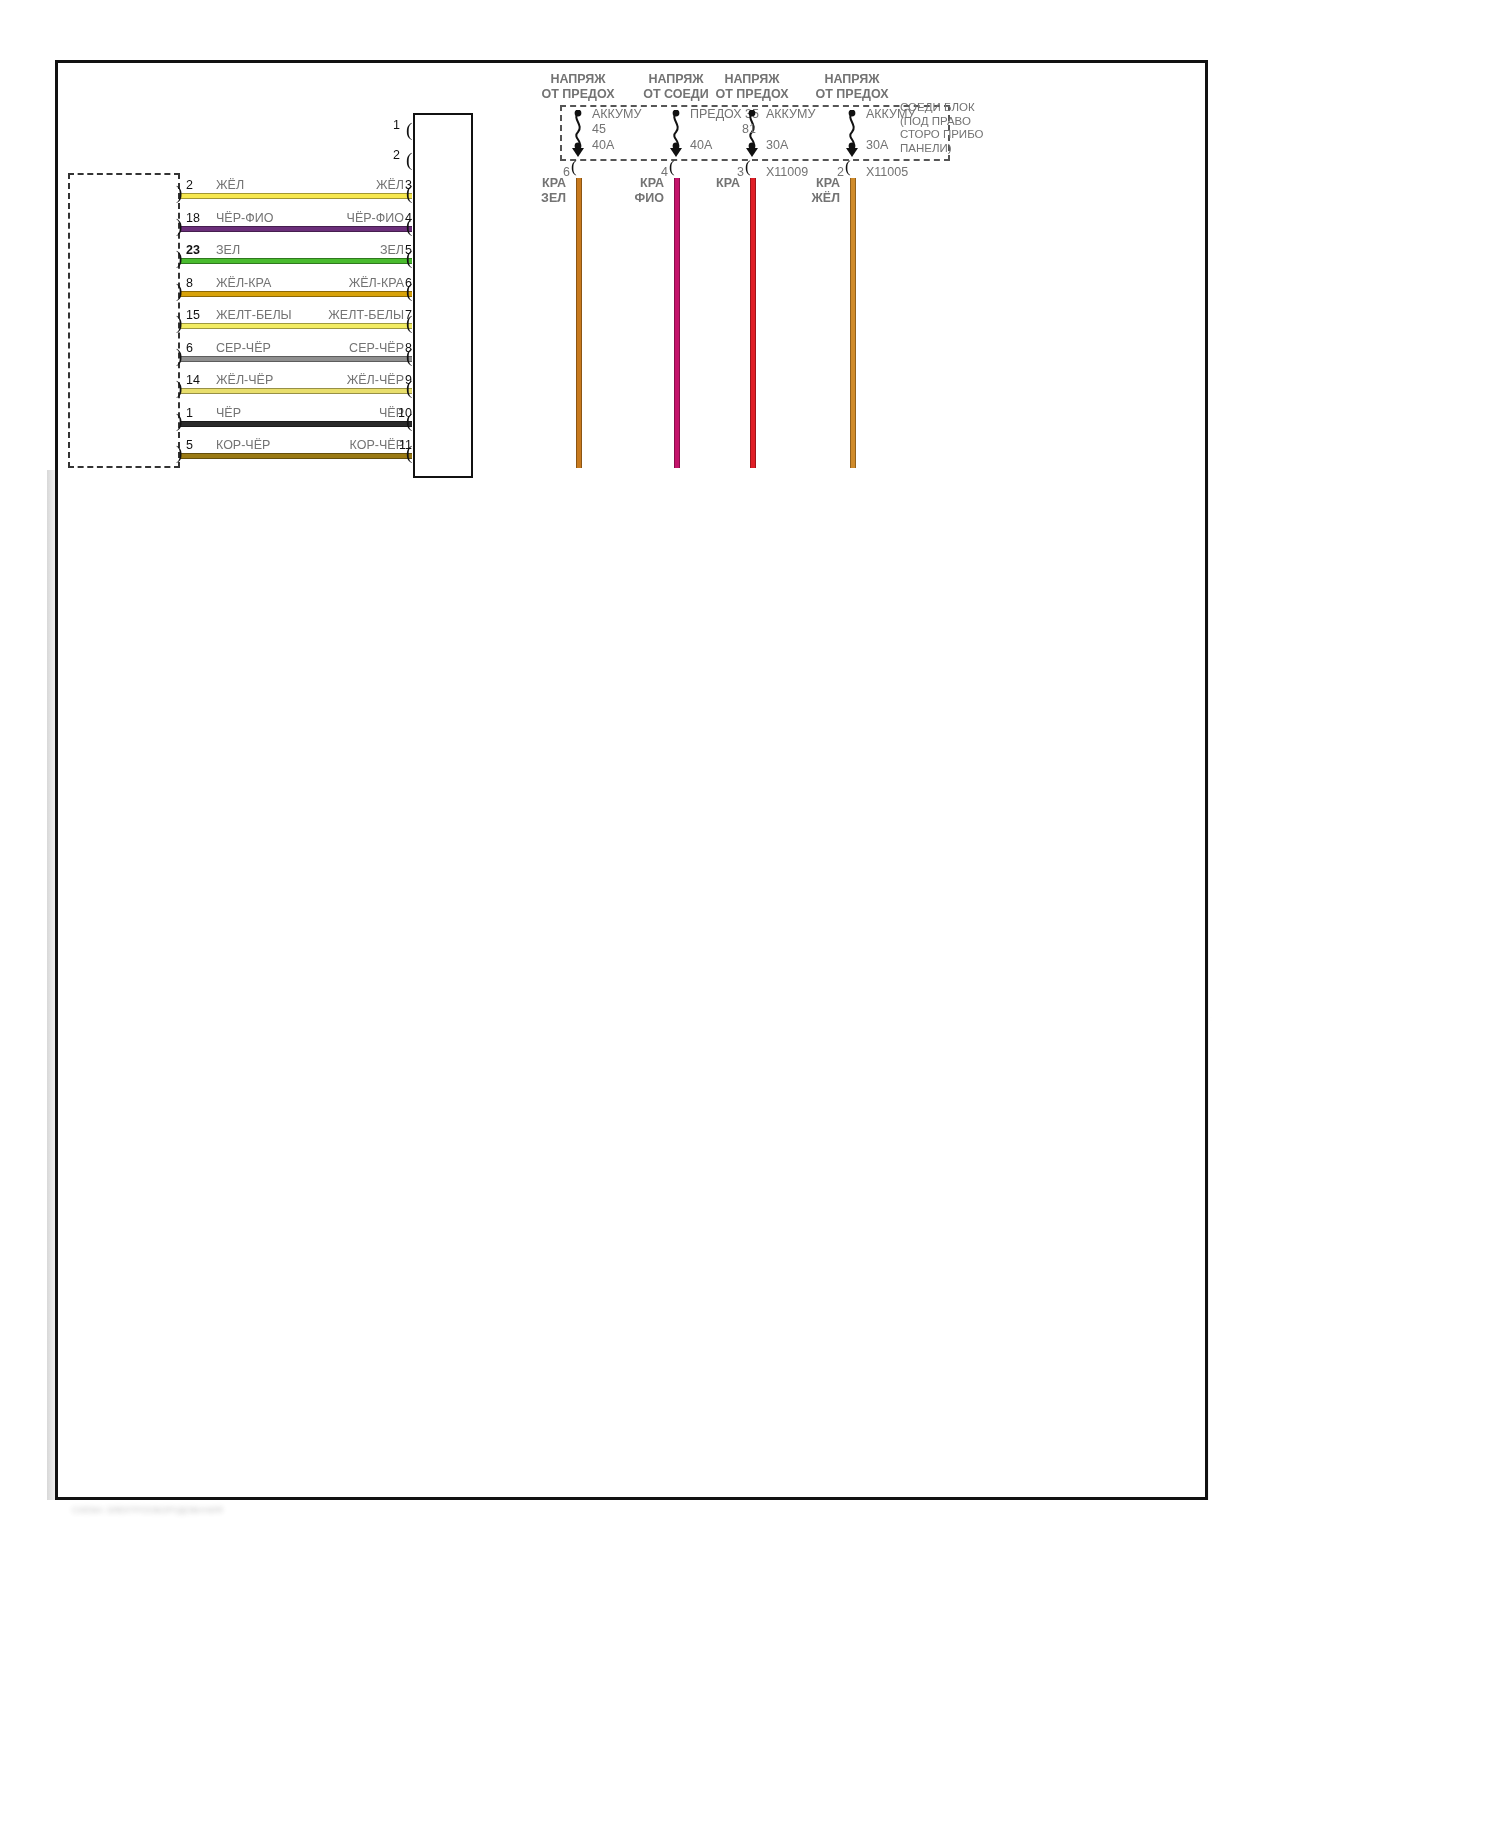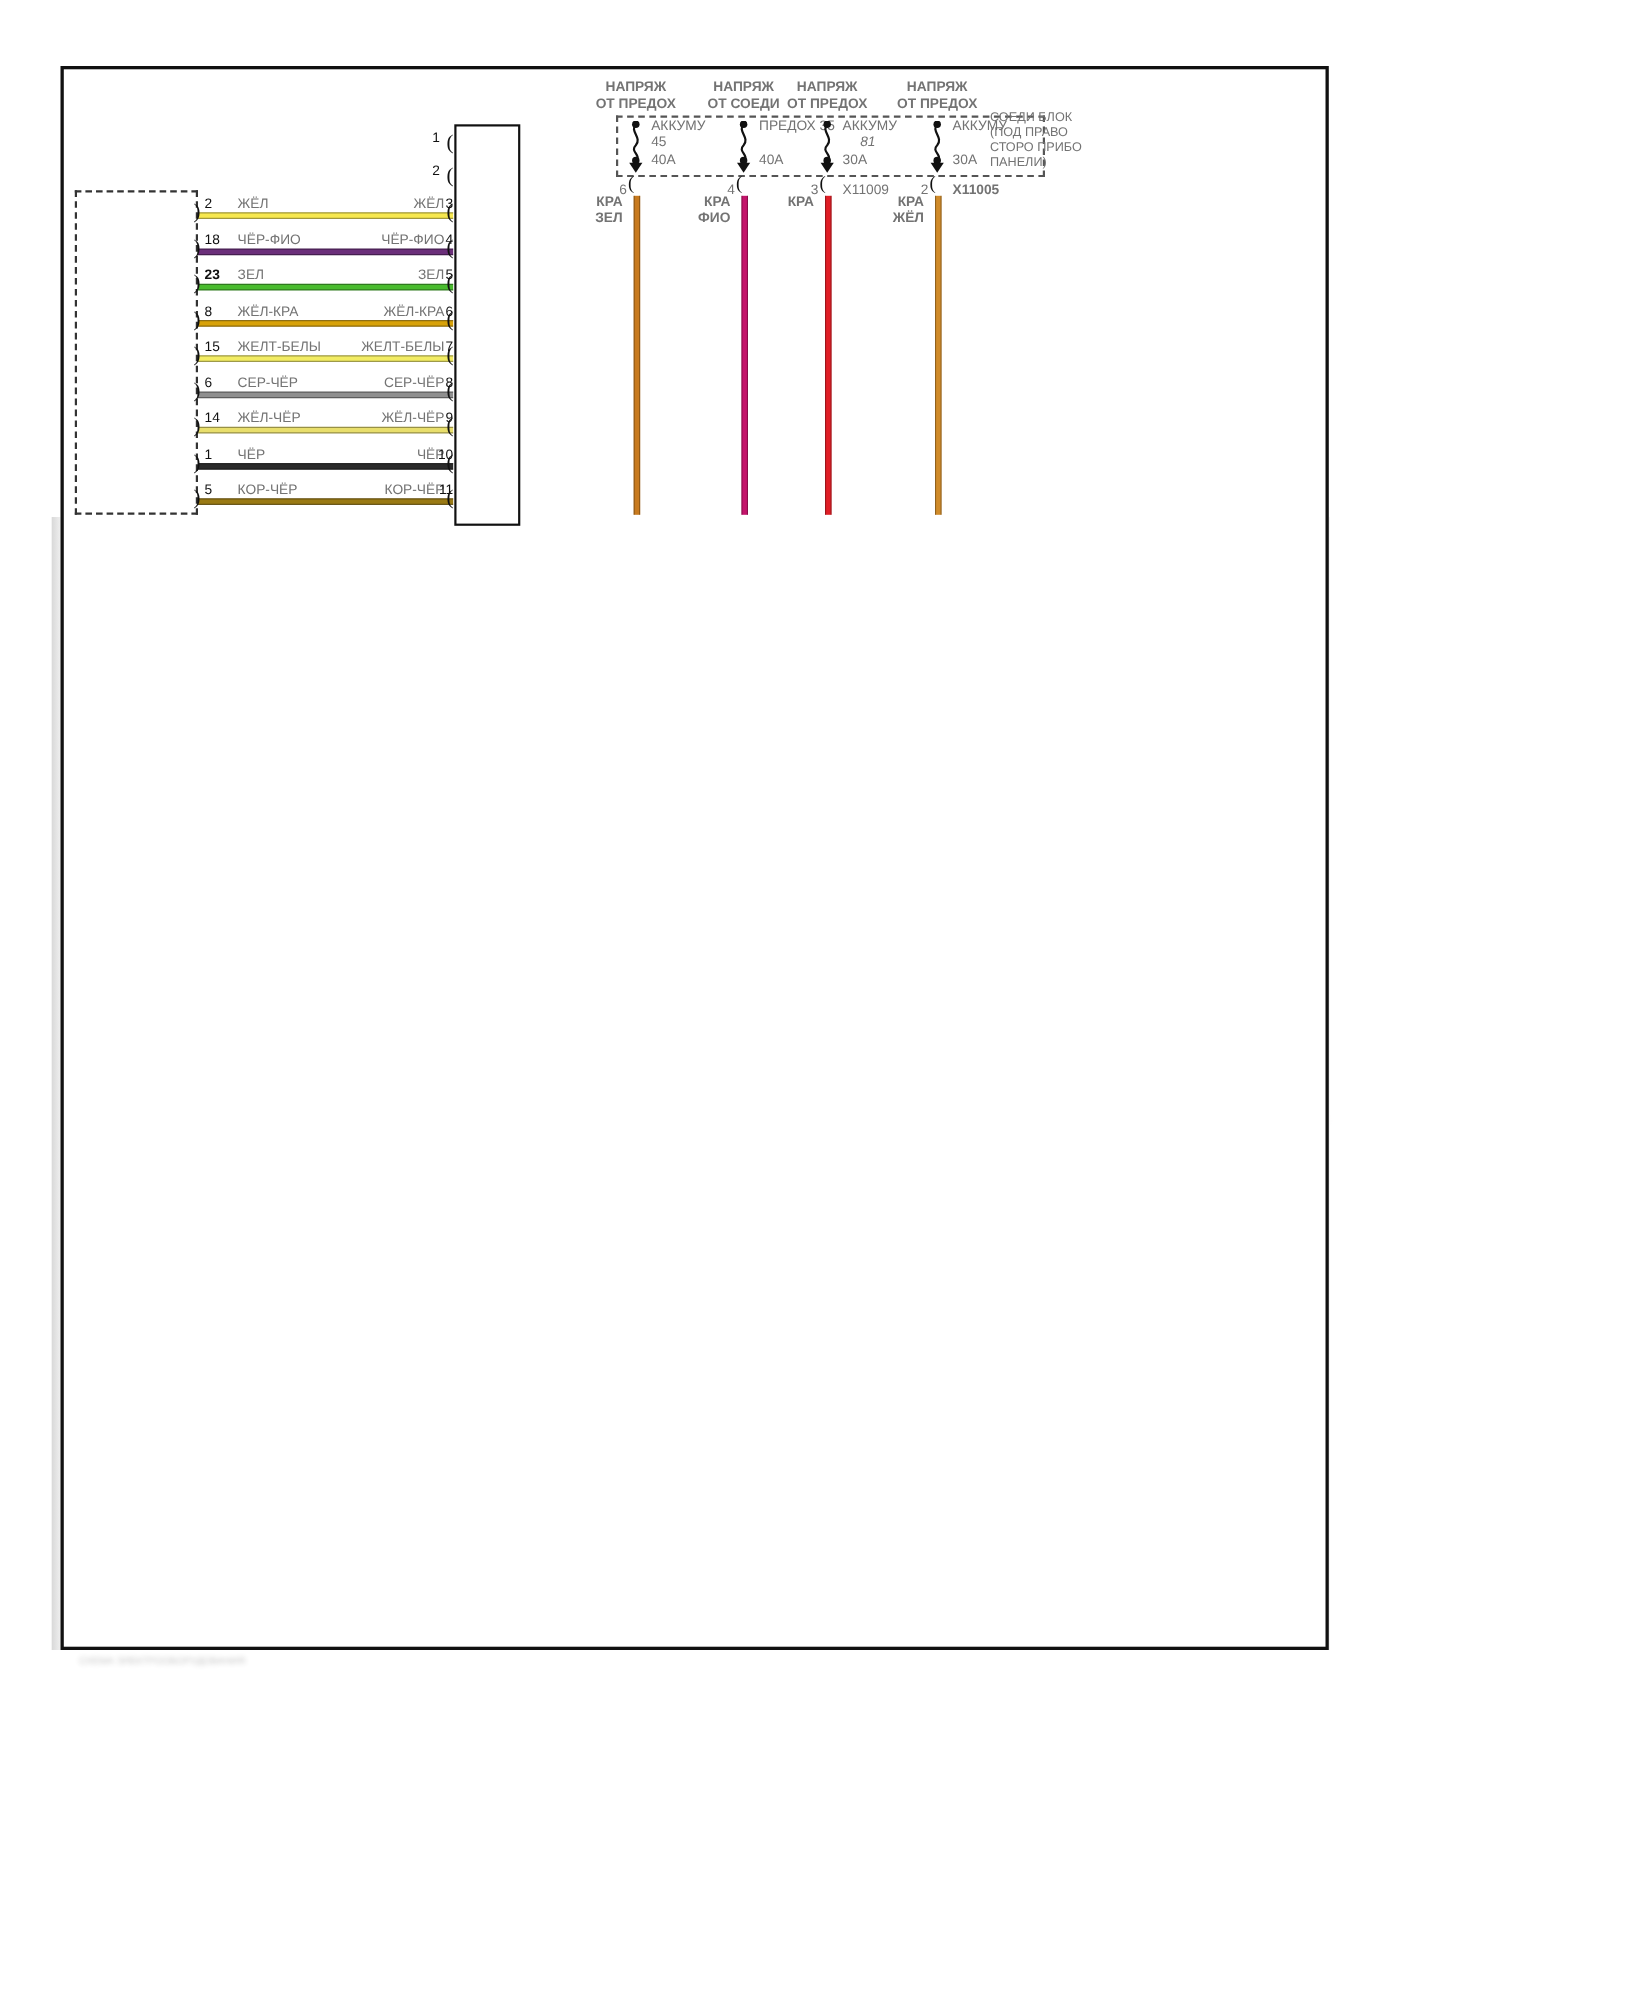--- a/index.html
+++ b/index.html
@@ -412,40 +412,40 @@
 ФИО</div>
       <div class="lbl c" style="left: 692px; top: 72px; width: 120px; font-weight: bold;">НАПРЯЖ</div>
       <div class="lbl c" style="left: 692px; top: 87px; width: 120px; font-weight: bold;">ОТ ПРЕДОХ</div>
       <svg width="16" height="40" style="position: absolute; left: 744px; top: 110px;">
         <path d="M8 3 C 2 9, 14 15, 8 22 C 2 28, 14 31, 8 37" stroke="#111" stroke-width="2" fill="none"></path>
         <circle cx="8" cy="3" r="3.4" fill="#111"></circle>
         <circle cx="8" cy="36" r="3.4" fill="#111"></circle>
       </svg>
       <div class="arrow-d" style="left: 746px; top: 148px;"></div>
       <div class="lbl" style="left: 766px; top: 107px;">АККУМУ</div>
-      <div class="lbl" style="left: 782px; top: 122px; font-style: italic;">81</div>
+      <div class="lbl" style="left: 742px; top: 122px;">81</div>
       <div class="lbl" style="left: 766px; top: 138px;">30A</div>
       <div class="lbl r" style="left: 722px; top: 165px; width: 22px;">3</div>
       <span class="crimp" style="left: 745px; top: 157px;">(</span>
       <div class="lbl" style="left: 766px; top: 165px;">X11009</div>
       <div class="vwire" style="left: 750px; top: 178px; height: 290px; background: rgb(224, 30, 38); border-left: 1px solid rgba(0, 0, 0, 0.3); border-right: 1px solid rgba(0, 0, 0, 0.3);"></div>
       <div class="lbl r" style="left: 690px; top: 176px; width: 50px; font-weight: bold;">КРА</div>
       <div class="lbl c" style="left: 792px; top: 72px; width: 120px; font-weight: bold;">НАПРЯЖ</div>
       <div class="lbl c" style="left: 792px; top: 87px; width: 120px; font-weight: bold;">ОТ ПРЕДОХ</div>
       <svg width="16" height="40" style="position: absolute; left: 844px; top: 110px;">
         <path d="M8 3 C 2 9, 14 15, 8 22 C 2 28, 14 31, 8 37" stroke="#111" stroke-width="2" fill="none"></path>
         <circle cx="8" cy="3" r="3.4" fill="#111"></circle>
         <circle cx="8" cy="36" r="3.4" fill="#111"></circle>
       </svg>
       <div class="arrow-d" style="left: 846px; top: 148px;"></div>
       <div class="lbl" style="left: 866px; top: 107px;">АККУМУ</div>
       <div class="lbl" style="left: 866px; top: 138px;">30A</div>
       <div class="lbl r" style="left: 822px; top: 165px; width: 22px;">2</div>
       <span class="crimp" style="left: 845px; top: 157px;">(</span>
-      <div class="lbl" style="left: 866px; top: 165px; font-weight: bold;">X11005</div>
+      <div class="lbl" style="left: 866px; top: 165px;">X11005</div>
       <div class="vwire" style="left: 850px; top: 178px; height: 290px; background: rgb(208, 139, 42); border-left: 1px solid rgba(0, 0, 0, 0.3); border-right: 1px solid rgba(0, 0, 0, 0.3);"></div>
       <div class="lbl r" style="left: 790px; top: 176px; width: 50px; font-weight: bold;">КРА
 ЖЁЛ</div>
     </div>
 
   <div class="lbl" style="left:900px;top:101px;font-size:11.5px;" id="fuseNote">СОЕДИ БЛОК
 (ПОД ПРАВО
 СТОРО ПРИБО
 ПАНЕЛИ)</div>
 

